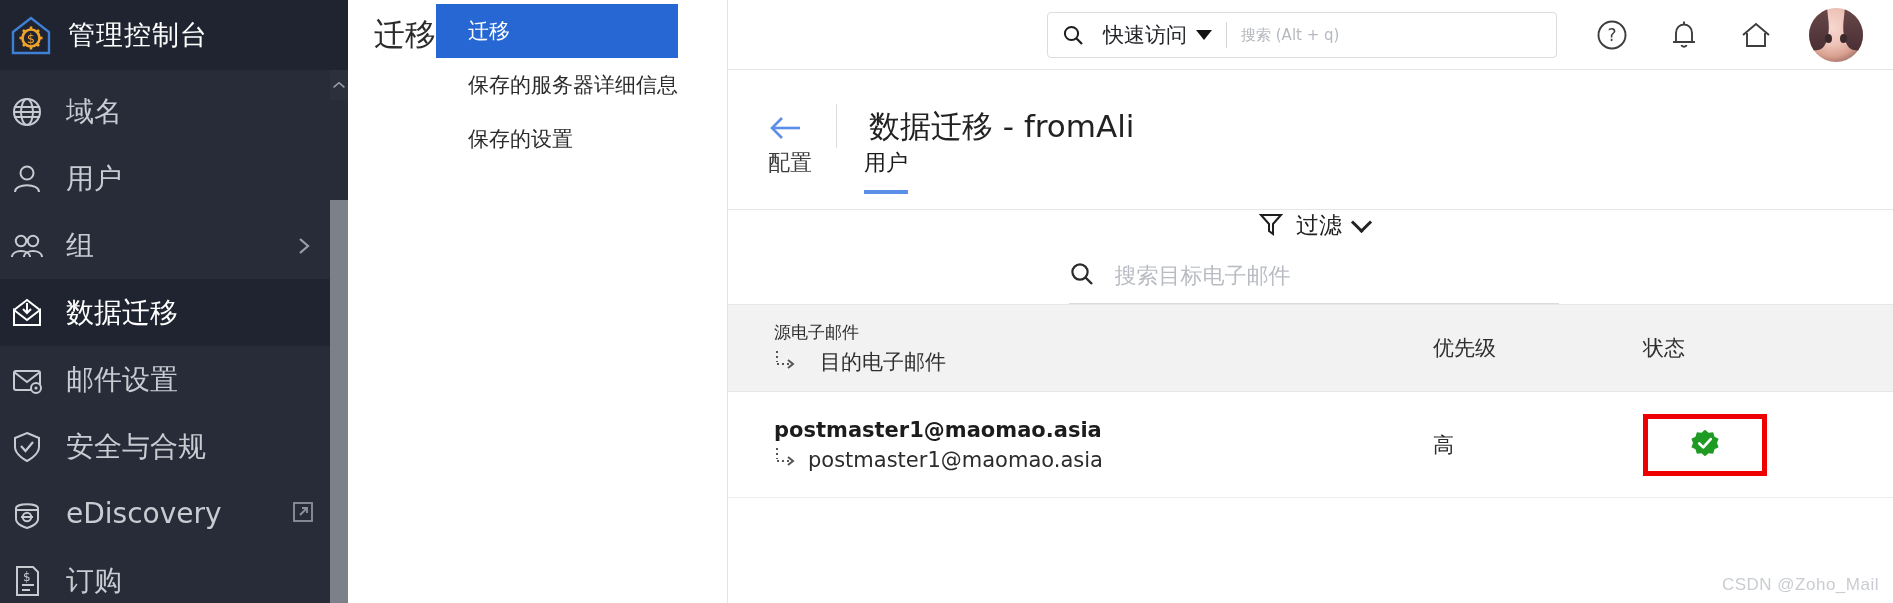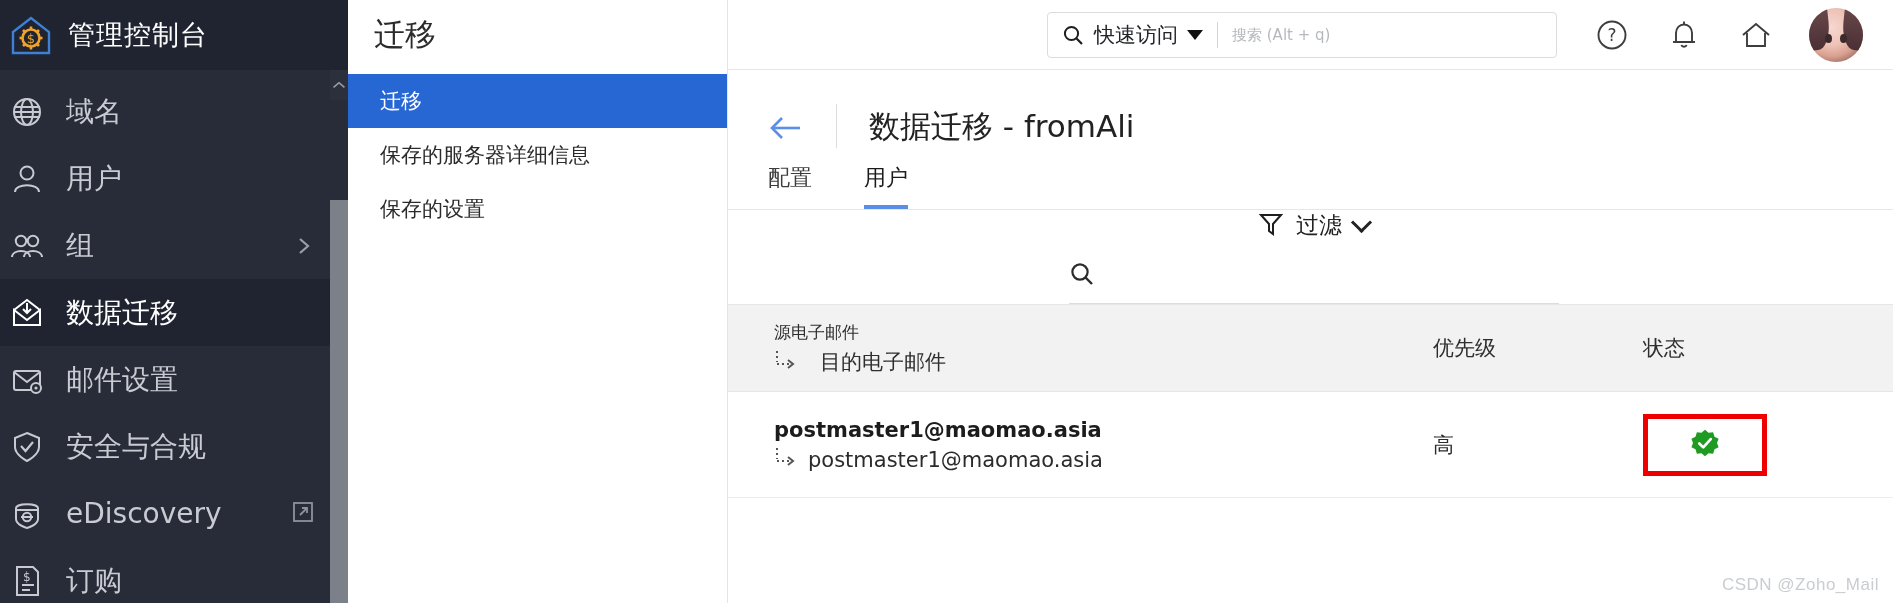--- a/index.html
+++ b/index.html
@@ -66,21 +66,21 @@
   }
   .rail-scrollbar .sb-thumb {
     position: absolute; top: 130px; left: 0; width: 18px; height: 413px;
     background: #7c8088;
   }
 
   
   .sub-col {
     width: 380px; min-width: 380px; height: 603px;
     background: #ffffff; border-right: 1px solid #e4e4e4;
-    display: flex; flex-direction: column;
+    display: flex; flex-direction: row;
   }
   .sub-head {
     height: 70px; min-height:70px;
     display: flex; align-items: center;
     padding-left: 26px;
     font-size: 31px; color: #2b2b2b;
     font-family: "DejaVu Sans", "Liberation Sans", sans-serif;
   }
   .sub-menu { padding-top: 4px; }
   .sub-item {
@@ -105,21 +105,21 @@
     padding-right: 30px; gap: 0;
   }
   .qa-search {
     width: 510px; height: 46px;
     border: 1px solid #dcdcdc; border-radius: 4px;
     display: flex; align-items: center;
     padding: 0 14px;
   }
   .qa-search .mag { width: 22px; height: 22px; flex:none; }
   .qa-label {
-    font-size: 21px; color: #23252a; margin-left: 10px; white-space: nowrap;
+    font-size: 21px; color: #23252a; margin-left: 19px; white-space: nowrap;
     font-family: "DejaVu Sans", "Liberation Sans", sans-serif;
   }
   .caret-down {
     width: 0; height: 0; margin-left: 9px;
     border-left: 8px solid transparent; border-right: 8px solid transparent;
     border-top: 10px solid #111111;
   }
   .vdiv { width: 1px; height: 26px; background: #d5d5d5; margin: 0 14px; }
   .qa-input {
     border: none; outline: none; flex: 1; height: 42px;
@@ -150,21 +150,21 @@
   .page-head {
     height: 78px; display: flex; align-items: flex-end; padding-left: 38px; gap: 4px;
   }
   .back-arrow { width: 40px; height: 40px; cursor: pointer; }
   .head-div { width: 1px; height: 44px; background: #dcdcdc; margin: 0 28px 0 26px; }
   .page-title {
     font-size: 31px; color: #222222;
     font-family: "DejaVu Sans", "Liberation Sans", sans-serif;
   }
   .tabs {
-    display: flex; align-items: flex-end; gap: 52px;
+    display: flex; align-items: flex-start; gap: 52px;
     padding-left: 40px; border-bottom: 1px solid #e6e6e6;
     height: 62px;
   }
   .tab {
     font-size: 22px; color: #3c3c3c; padding-bottom: 12px;
     border-bottom: 4px solid transparent; cursor: pointer;
     font-family: "DejaVu Sans", "Liberation Sans", sans-serif;
   }
   .tab.active { border-bottom-color: #5b8ee8; color: #1a1a1a; }
 
@@ -462,20 +462,21 @@
         <span class="chev-sm"></span>
       </div>
 
       <div class="target-search">
         <span>
           <svg viewBox="0 0 26 26" width="26" height="26">
             <circle cx="11" cy="11" r="7.6" fill="none" stroke="#2b2b2b" stroke-width="2.2"></circle>
             <line x1="16.5" y1="16.5" x2="23" y2="23" stroke="#2b2b2b" stroke-width="2.4"></line>
           </svg>
         </span>
+        <input value="" placeholder="搜索目标电子邮件" style="">
       </div>
     </div>
 
     <div class="tbl-head">
       <div class="th-email">
         <div class="th-l1">源电子邮件</div>
         <div class="th-l2">
           <span>
             <svg viewBox="0 0 26 20" width="26" height="20">
               <line x1="3" y1="0" x2="3" y2="11" stroke="#555" stroke-width="2" stroke-dasharray="2,3"></line>

